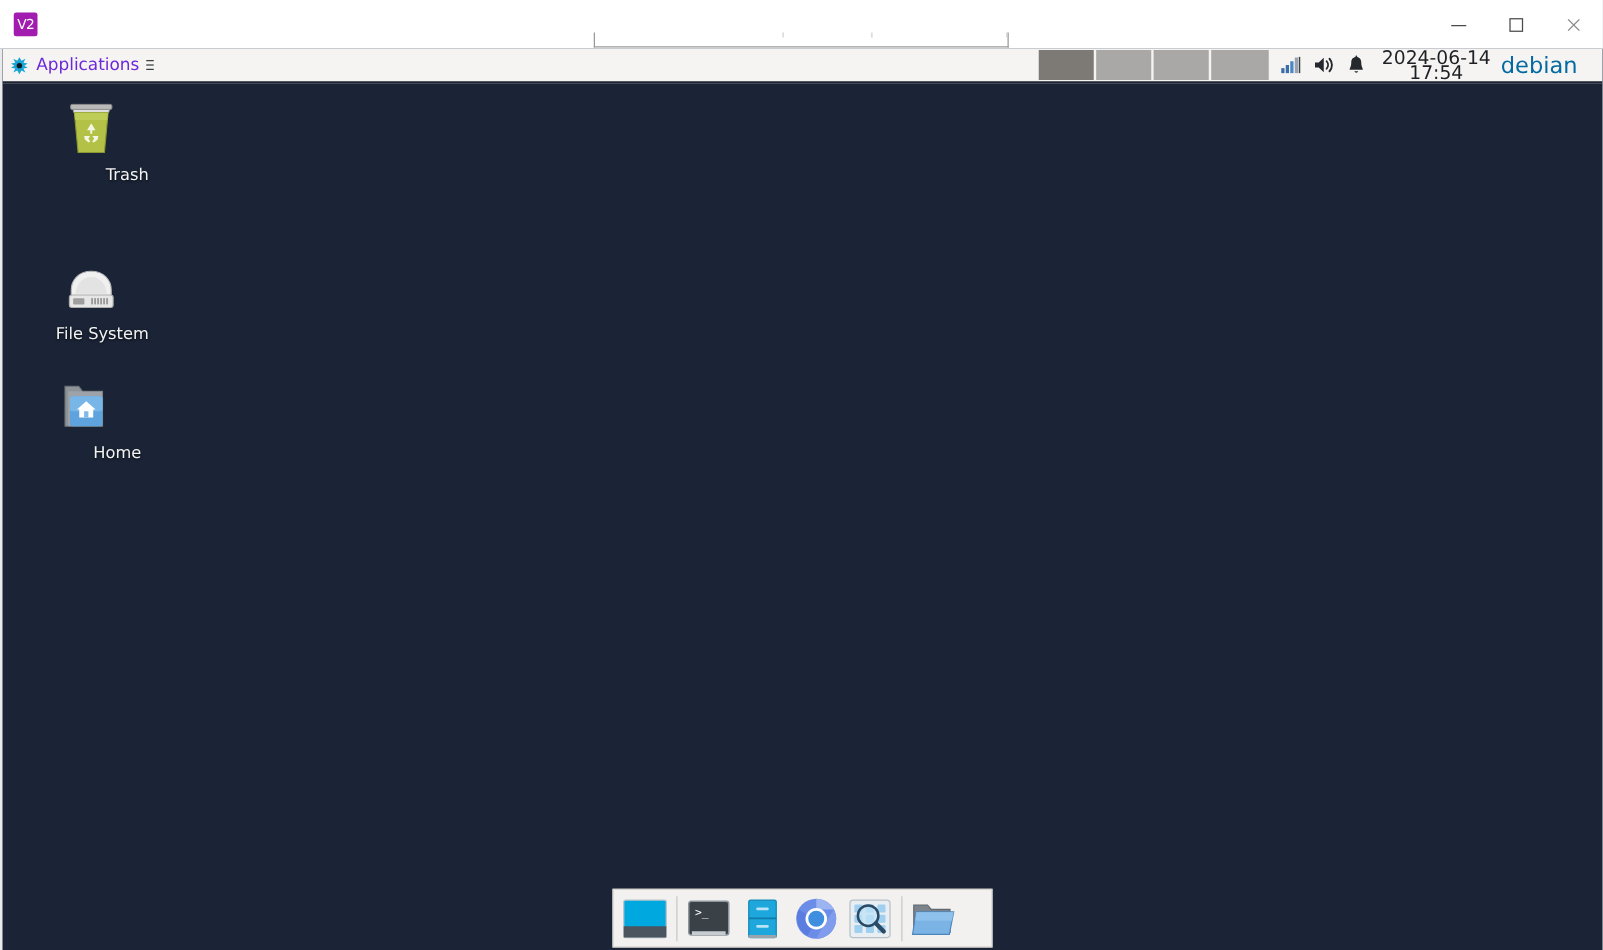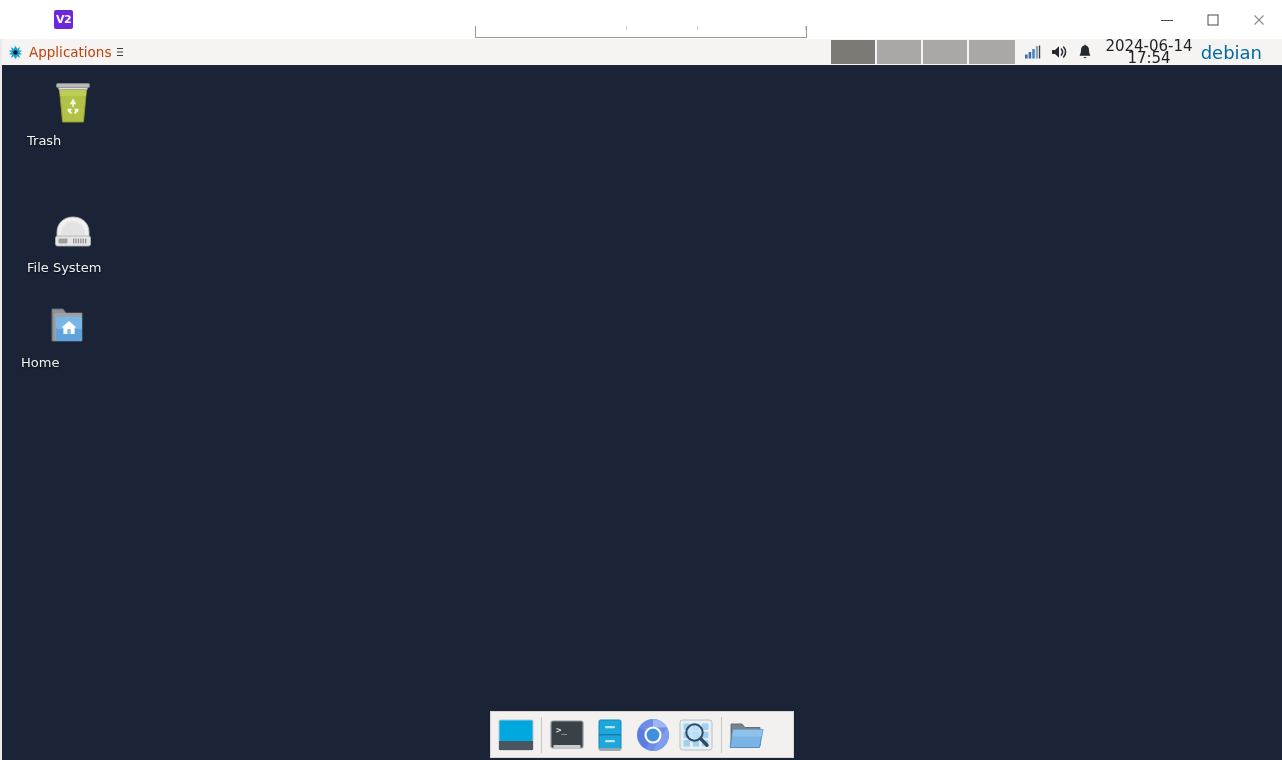--- a/index.html
+++ b/index.html
@@ -36,30 +36,29 @@
   }
   .title-left {
     display: flex;
     align-items: center;
     padding-left: 11px;
     height: 39px;
   }
   .app-badge {
     width: 19px;
     height: 19px;
-    background: #6d28d9;
+    background: #a21caf;
     border-radius: 2px;
     color: #ffffff;
     font-size: 11px;
-    font-weight: bold;
+    font-weight: normal;
     line-height: 19px;
     text-align: center;
     letter-spacing: -0.5px;
     font-family: "DejaVu Sans", "Liberation Sans", sans-serif;
-    margin-left: 43px;
   }
   .title-text {
     margin-left: 11px;
     font-size: 15px;
     color: #4b4b4b;
     white-space: nowrap;
   }
   .win-controls {
     position: absolute;
     right: 0; top: 0;
@@ -124,21 +123,21 @@
   }
   .app-menu {
     display: flex;
     align-items: center;
     height: 28px;
     padding: 0 6px 0 5px;
     cursor: default;
   }
   .app-menu-label {
     font-size: 13.5px;
-    color: #c2410c;
+    color: #6d28d9;
     margin-left: 5px;
   }
   .app-menu-burger {
     margin-left: 5px;
     display: inline-block;
   }
   .panel-spacer { flex: 1 1 auto; }
 
   .workspaces {
     display: flex;
@@ -182,21 +181,21 @@
     font-size: 18px;
     color: #0369a1;
     padding-right: 20px;
     white-space: nowrap;
   }
 
   
   .desk-icon {
     position: absolute;
     width: 92px;
-    text-align: left;
+    text-align: right;
     color: #f2f2f2;
     font-size: 13px;
     text-shadow: 0 1px 2px rgba(0,0,0,0.75);
   }
   .desk-icon .glyph {
     height: 52px;
     display: flex;
     align-items: flex-end;
     justify-content: center;
   }

